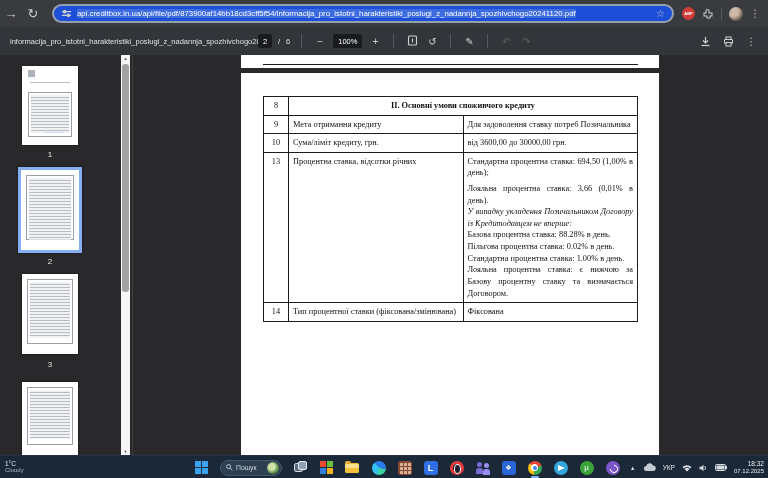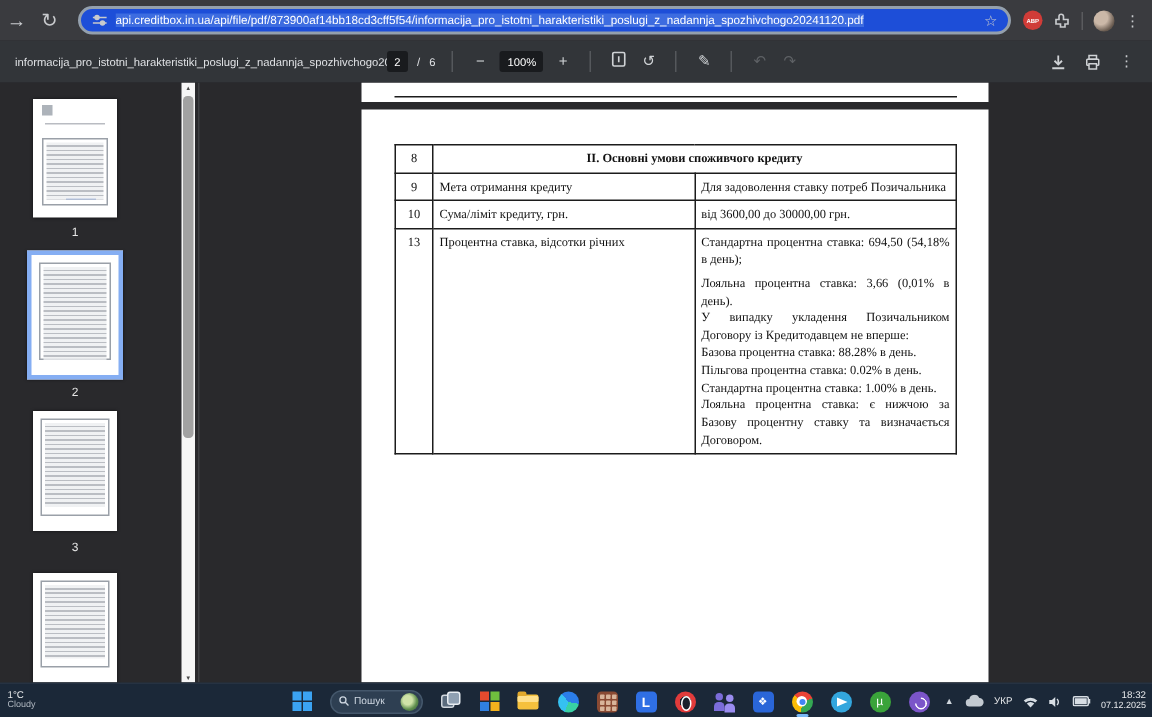--- a/index.html
+++ b/index.html
@@ -69,21 +69,21 @@
     border-collapse:collapse; table-layout:fixed;
     font-family:"Liberation Serif", serif; font-size:8.3px; color:#111;
     line-height:1.4; }
   .doc-table td { border:1px solid #1c1c1c; vertical-align:top; padding:3px 4px; }
   .doc-table td.c-num { width:25px; text-align:center; }
   .doc-table td.c-label { width:168px;margin-left:44px; }
   .doc-table td.c-value { width:182px; text-align:justify; }
   .doc-table td.section { text-align:center; font-weight:bold; }
   .doc-table p { margin:0; }
   .doc-table p.gap { margin-top:4px; }
-  .doc-table p.italic { }
+  .doc-table p.italic { font-style:italic; }
 
   
   .taskbar { position:absolute; left:0; top:455px; width:768px; height:23px;
     background:#1b2838; border-top:1px solid rgba(255,255,255,.05);
     display:flex; align-items:center; color:#e8eaed; }
   .weather { margin-left:5px; line-height:1.15; }
   .weather .t { font-size:6.5px; color:#e4e6e8; }
   .weather .c { font-size:6px; color:#aeb6bf; }
   .tb-center { position:absolute; left:194px; top:0; height:23px;
     display:flex; align-items:center; gap:11px; }
@@ -280,29 +280,36 @@
               <td class="c-num">10</td>
               <td class="c-label">Сума/ліміт кредиту, грн.</td>
               <td class="c-value">
                 <p>від 3600,00 до 30000,00 грн.</p>
               </td>
             </tr>
             <tr>
               <td class="c-num">13</td>
               <td class="c-label">Процентна ставка, відсотки річних</td>
               <td class="c-value">
-                <p>Стандартна процентна ставка: 694,50 (54,18% в день);</p>
+                <p>Стандартна процентна ставка: 694,50 (1,00% в день);</p>
                 <p class="gap">Лояльна процентна ставка: 3,66 (0,01% в день).</p>
                 <p class="italic">У випадку укладення Позичальником Договору із Кредитодавцем не вперше:</p>
                 <p>Базова процентна ставка: 88.28% в день.</p>
                 <p>Пільгова процентна ставка: 0.02% в день.</p>
                 <p>Стандартна процентна ставка: 1.00% в день.</p>
                 <p>Лояльна процентна ставка: є нижчою за Базову процентну ставку та визначається Договором.</p>
               </td>
             </tr>
+            <tr>
+              <td class="c-num">14</td>
+              <td class="c-label">Тип процентної ставки (фіксована/змінювана)</td>
+              <td class="c-value">
+                <p>Фіксована</p>
+              </td>
+            </tr>
           </tbody>
       </table>
     </div>
   </div>
 </div>
 
 <div class="taskbar">
   <div class="weather">
     <div class="t">1°C</div>
     <div class="c">Cloudy</div>

